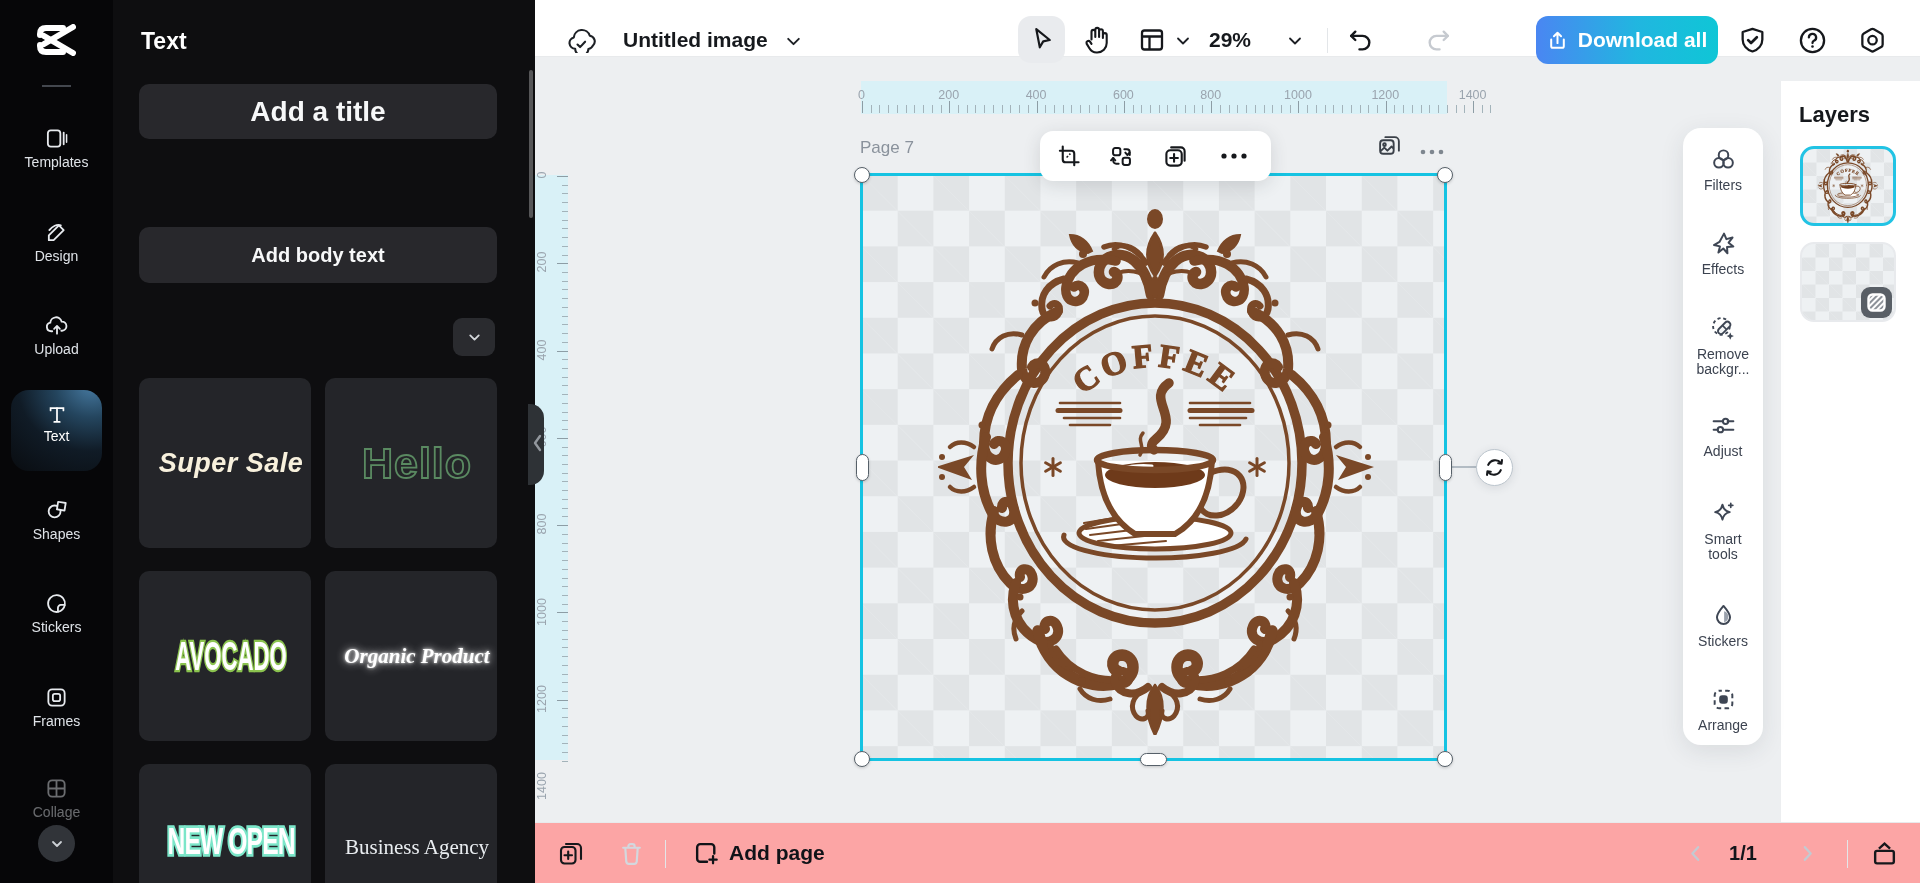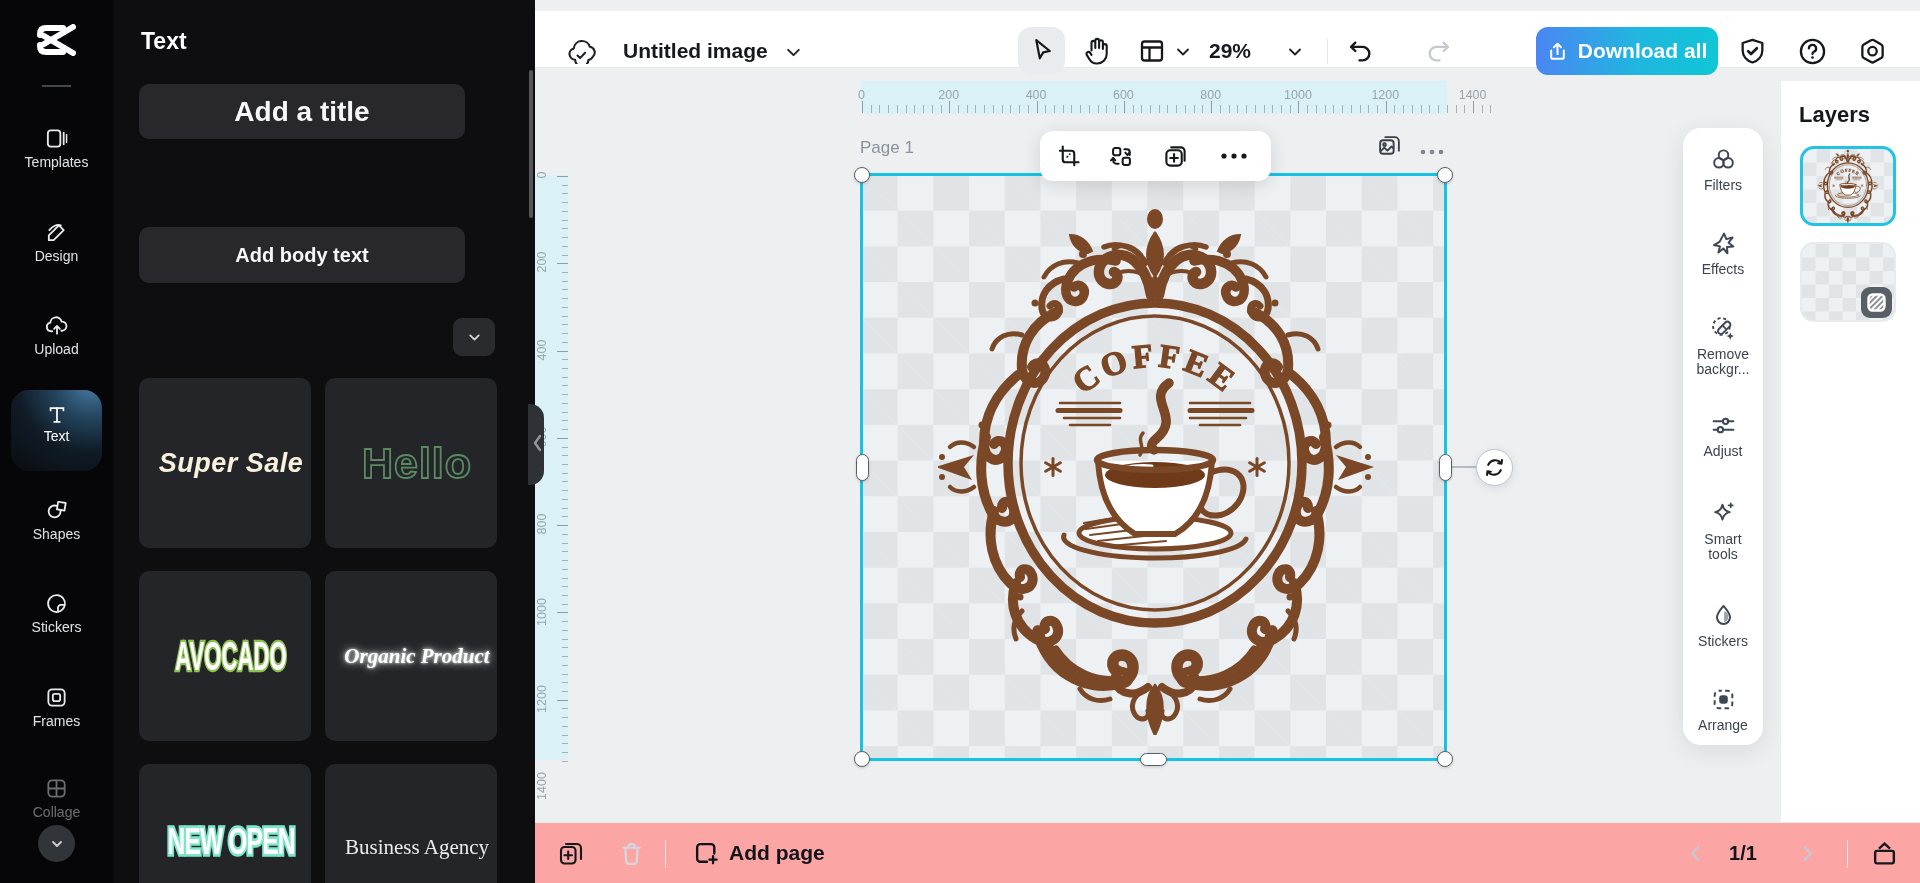--- a/index.html
+++ b/index.html
@@ -8,26 +8,26 @@
   .abs { position:absolute; }
   
   #rail { left:0; top:0; width:113px; height:883px; background:#060608; z-index:30; }
   .railitem { position:absolute; left:0; width:113px; text-align:center; color:#e7eaee; }
   .railitem svg { display:block; margin:0 auto 4px; }
   .raillabel { font-size:14px; color:#dfe3e8; }
   #texttile { position:absolute; left:11px; top:390px; width:91px; height:81px; border-radius:18px;
     background:radial-gradient(130% 130% at 88% -5%, #4679a0 0%, #24455e 30%, #101b26 62%, #0a0e13 100%); color:#fff; text-align:center; }
   
   #panel { left:113px; top:0; width:422px; height:883px; background:#0e0e10; z-index:25; }
-  .pbtn { position:absolute; left:26px; width:326px; background:#28282c; border-radius:10px; color:#f7f8f9;
+  .pbtn { position:absolute; left:26px; width:358px; background:#28282c; border-radius:10px; color:#f7f8f9;
     display:flex; align-items:center; justify-content:center; }
   .card { position:absolute; width:172px; height:170px; background:#242529; border-radius:10px;
     display:flex; align-items:center; justify-content:center; overflow:hidden;padding-left:12px; }
   
-  #topbar { left:535px; top:11px; width:1385px; height:57px; background:#fff; border-bottom:1px solid #e8eaec; z-index:20; }
+  #topbar { left:535px; top:0; width:1385px; height:57px; background:#fff; border-bottom:1px solid #e8eaec; z-index:20; }
   
   #canvasarea { left:535px; top:81px; width:1245px; height:741px; background:#edeff1; z-index:1; overflow:hidden;}
   
   #page { position:absolute; left:327px; top:94px; width:583px; height:584px;
     background-color:#eef1f3;
     background-image:
       linear-gradient(45deg,#e1e4e6 25%,transparent 25%,transparent 75%,#e1e4e6 75%),
       linear-gradient(45deg,#e1e4e6 25%,transparent 25%,transparent 75%,#e1e4e6 75%);
     background-size:71.4px 71.4px;
     background-position:35.7px 0, 0 35.7px; }
@@ -76,21 +76,21 @@
   
   <div class="abs num" style="left:-13px;top:87px;width:40px;text-align:center;transform:rotate(-90deg)">0</div>
   <div class="abs num" style="left:-13px;top:174.3px;width:40px;text-align:center;transform:rotate(-90deg)">200</div>
   <div class="abs num" style="left:-13px;top:261.6px;width:40px;text-align:center;transform:rotate(-90deg)">400</div>
   <div class="abs num" style="left:-13px;top:348.9px;width:40px;text-align:center;transform:rotate(-90deg)">600</div>
   <div class="abs num" style="left:-13px;top:436.2px;width:40px;text-align:center;transform:rotate(-90deg)">800</div>
   <div class="abs num" style="left:-13px;top:523.5px;width:40px;text-align:center;transform:rotate(-90deg)">1000</div>
   <div class="abs num" style="left:-13px;top:610.8px;width:40px;text-align:center;transform:rotate(-90deg)">1200</div>
   <div class="abs num" style="left:-13px;top:698.1px;width:40px;text-align:center;transform:rotate(-90deg)">1400</div>
 
-  <div class="abs" style="left:325px;top:57px;font-size:17px;color:#8a929c">Page 1</div>
+  <div class="abs" style="left:325px;top:57px;font-size:17px;color:#8a929c">Page 7</div>
 
   
   <div id="page"></div>
   <svg class="abs" style="left:403px;top:122px;z-index:3" width="436" height="532" viewBox="0 0 436 532" id="coffeewrap">
       <use href="#coffeelogo"></use>
     </svg>
 
   
   <div class="abs" style="left:325px;top:92px;width:587px;height:588px;border:3px solid #15c3e2;z-index:5"></div>
   <div class="handle" style="left:319px;top:86px;width:16px;height:16px"></div>

